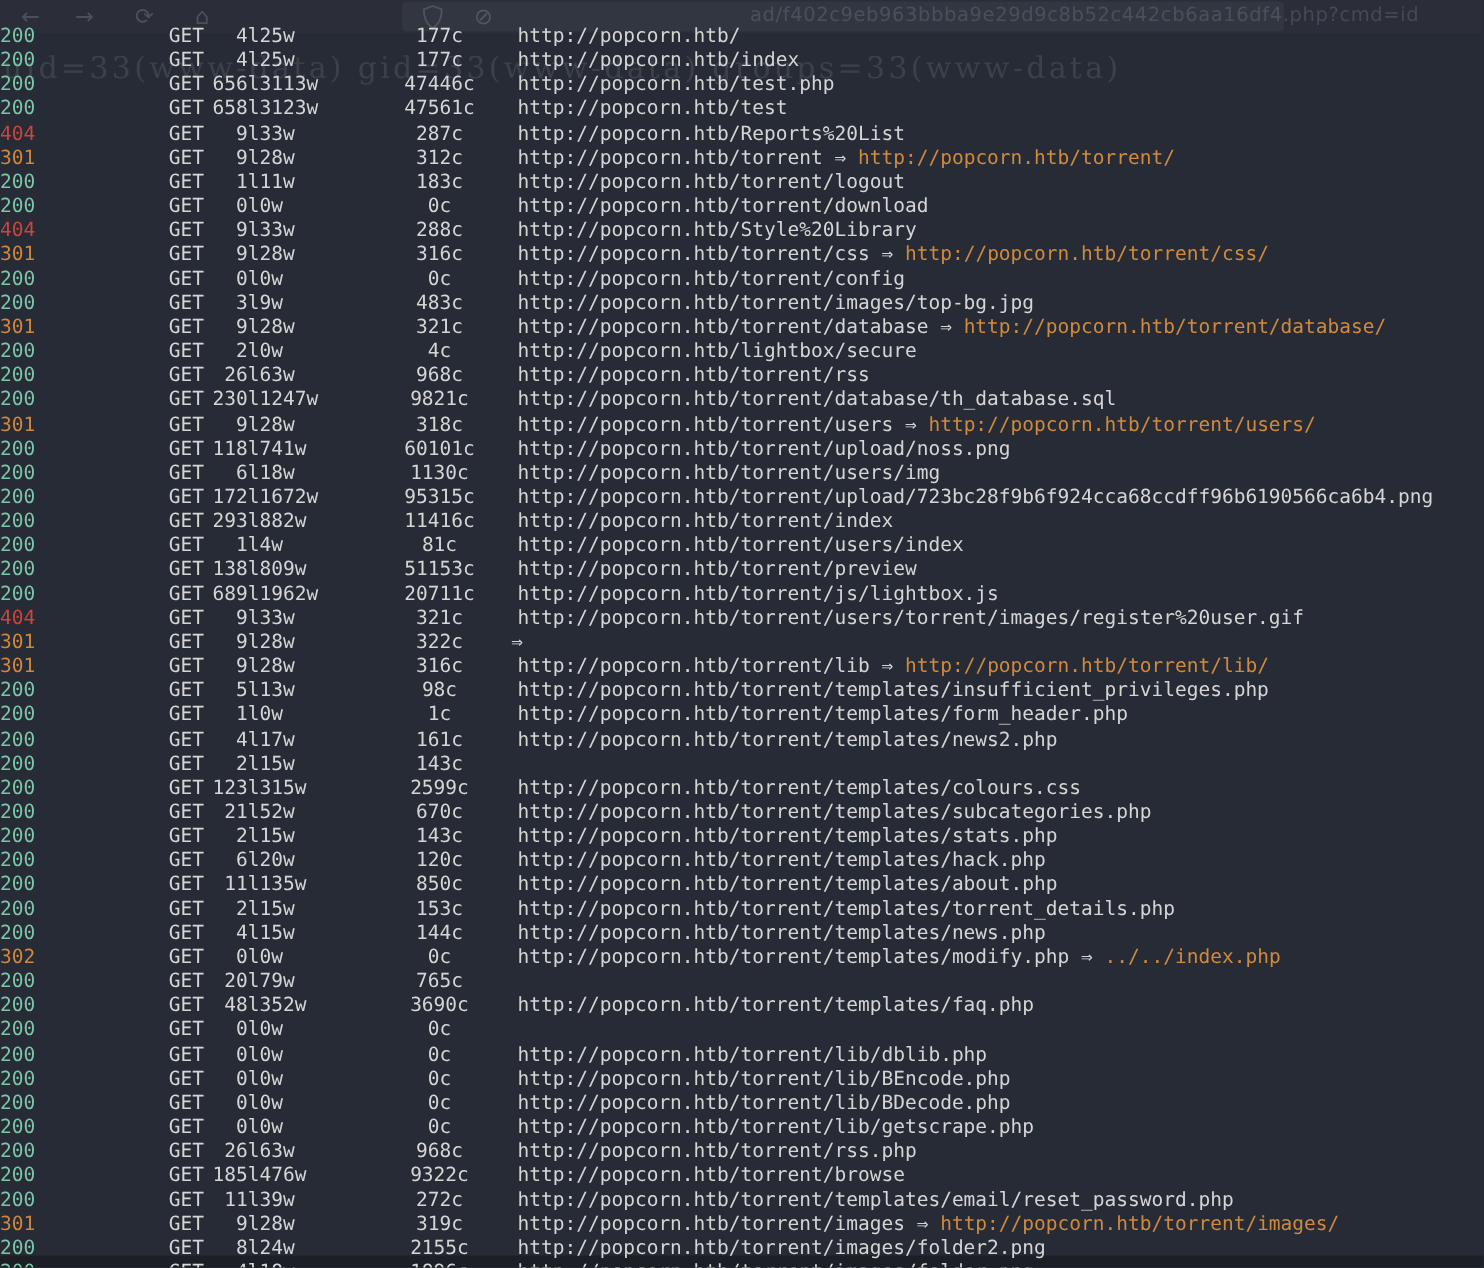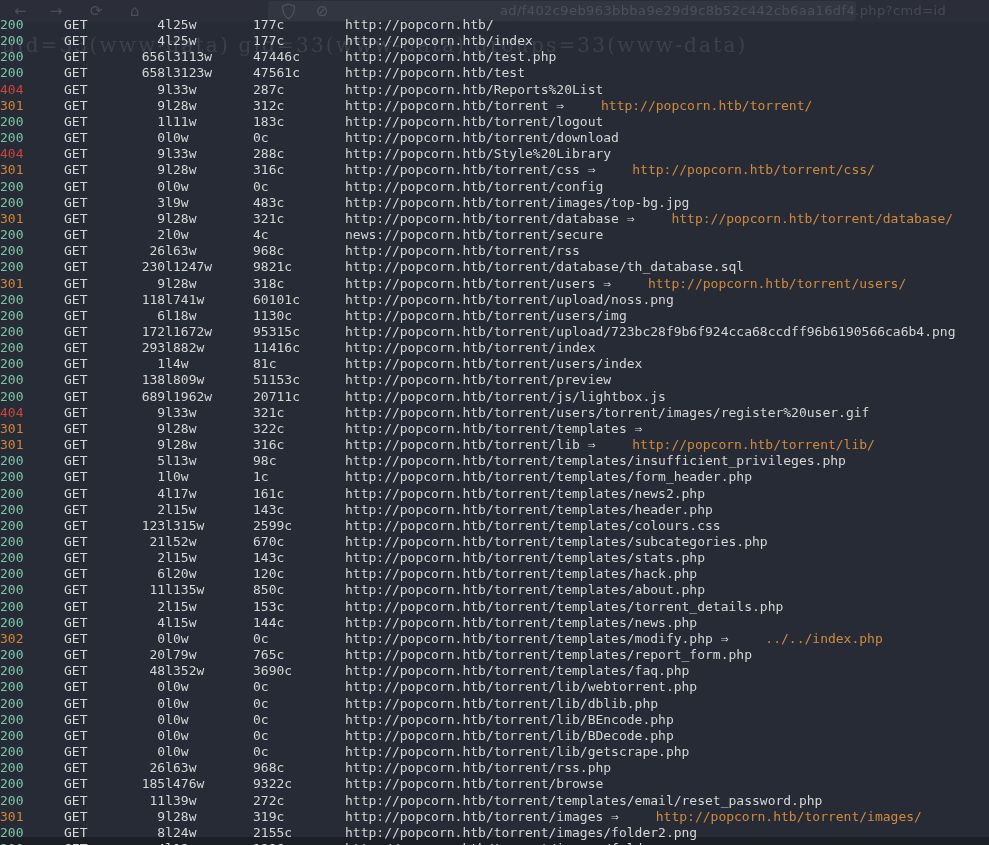--- a/index.html
+++ b/index.html
@@ -32,27 +32,27 @@
   .bottom-strip{position:absolute;left:0;top:837px;width:989px;height:8px;
     background:rgba(0,0,0,0.28);}
   
   .term{position:absolute;left:0;top:3px;z-index:1;width:989px;
     font-size:13px;line-height:16.17px;color:var(--text);}
   .row{display:flex;white-space:pre;height:16.17px;align-items:baseline;}
   .c-st{width:64px;flex:none;margin-top:14px;}
   .st-2{color:var(--status-200);}
   .st-3{color:var(--status-301);}
   .st-4{color:var(--status-404);}
-  .c-m{width:72px;flex:none;}
+  .c-m{width:72px;flex:none;text-align:right;}
   .c-l{width:37px;flex:none;text-align:right;}
   .c-w{width:80px;flex:none;}
-  .c-c{width:80px;flex:none;text-align:left;}
+  .c-c{width:80px;flex:none;text-align:center;}
   .c-u{padding-left:12px;flex:none;text-align:center;}
   .arrow{flex:none;color:var(--text);}
-  .redir{flex:none;color:var(--redirect-url);margin-left:29px;}
+  .redir{flex:none;color:var(--redirect-url);}
 </style>
 </head>
 <body>
 
 <div class="bg-layer">
   <div class="toolbar-tint"></div>
   <div class="address-bar"></div>
   <div id="ghost-icons">
       <span class="bicon" style="left: 14px;">←</span>
       <span class="bicon" style="left: 50px;">→</span>
@@ -75,49 +75,49 @@
     <div class="row"><span class="c-st st-2">200</span><span class="c-m">GET</span><span class="c-l">658l</span><span class="c-w">3123w</span><span class="c-c">47561c</span><span class="c-u">http://popcorn.htb/test</span></div>
     <div class="row"><span class="c-st st-4">404</span><span class="c-m">GET</span><span class="c-l">9l</span><span class="c-w">33w</span><span class="c-c">287c</span><span class="c-u">http://popcorn.htb/Reports%20List</span></div>
     <div class="row"><span class="c-st st-3">301</span><span class="c-m">GET</span><span class="c-l">9l</span><span class="c-w">28w</span><span class="c-c">312c</span><span class="c-u">http://popcorn.htb/torrent</span><span class="arrow"> ⇒ </span><span class="redir">http://popcorn.htb/torrent/</span></div>
     <div class="row"><span class="c-st st-2">200</span><span class="c-m">GET</span><span class="c-l">1l</span><span class="c-w">11w</span><span class="c-c">183c</span><span class="c-u">http://popcorn.htb/torrent/logout</span></div>
     <div class="row"><span class="c-st st-2">200</span><span class="c-m">GET</span><span class="c-l">0l</span><span class="c-w">0w</span><span class="c-c">0c</span><span class="c-u">http://popcorn.htb/torrent/download</span></div>
     <div class="row"><span class="c-st st-4">404</span><span class="c-m">GET</span><span class="c-l">9l</span><span class="c-w">33w</span><span class="c-c">288c</span><span class="c-u">http://popcorn.htb/Style%20Library</span></div>
     <div class="row"><span class="c-st st-3">301</span><span class="c-m">GET</span><span class="c-l">9l</span><span class="c-w">28w</span><span class="c-c">316c</span><span class="c-u">http://popcorn.htb/torrent/css</span><span class="arrow"> ⇒ </span><span class="redir">http://popcorn.htb/torrent/css/</span></div>
     <div class="row"><span class="c-st st-2">200</span><span class="c-m">GET</span><span class="c-l">0l</span><span class="c-w">0w</span><span class="c-c">0c</span><span class="c-u">http://popcorn.htb/torrent/config</span></div>
     <div class="row"><span class="c-st st-2">200</span><span class="c-m">GET</span><span class="c-l">3l</span><span class="c-w">9w</span><span class="c-c">483c</span><span class="c-u">http://popcorn.htb/torrent/images/top-bg.jpg</span></div>
     <div class="row"><span class="c-st st-3">301</span><span class="c-m">GET</span><span class="c-l">9l</span><span class="c-w">28w</span><span class="c-c">321c</span><span class="c-u">http://popcorn.htb/torrent/database</span><span class="arrow"> ⇒ </span><span class="redir">http://popcorn.htb/torrent/database/</span></div>
-    <div class="row"><span class="c-st st-2">200</span><span class="c-m">GET</span><span class="c-l">2l</span><span class="c-w">0w</span><span class="c-c">4c</span><span class="c-u">news://popcorn.htb/torrent/secure</span></div>
+    <div class="row"><span class="c-st st-2">200</span><span class="c-m">GET</span><span class="c-l">2l</span><span class="c-w">0w</span><span class="c-c">4c</span><span class="c-u">http://popcorn.htb/lightbox/secure</span></div>
     <div class="row"><span class="c-st st-2">200</span><span class="c-m">GET</span><span class="c-l">26l</span><span class="c-w">63w</span><span class="c-c">968c</span><span class="c-u">http://popcorn.htb/torrent/rss</span></div>
     <div class="row"><span class="c-st st-2">200</span><span class="c-m">GET</span><span class="c-l">230l</span><span class="c-w">1247w</span><span class="c-c">9821c</span><span class="c-u">http://popcorn.htb/torrent/database/th_database.sql</span></div>
     <div class="row"><span class="c-st st-3">301</span><span class="c-m">GET</span><span class="c-l">9l</span><span class="c-w">28w</span><span class="c-c">318c</span><span class="c-u">http://popcorn.htb/torrent/users</span><span class="arrow"> ⇒ </span><span class="redir">http://popcorn.htb/torrent/users/</span></div>
     <div class="row"><span class="c-st st-2">200</span><span class="c-m">GET</span><span class="c-l">118l</span><span class="c-w">741w</span><span class="c-c">60101c</span><span class="c-u">http://popcorn.htb/torrent/upload/noss.png</span></div>
     <div class="row"><span class="c-st st-2">200</span><span class="c-m">GET</span><span class="c-l">6l</span><span class="c-w">18w</span><span class="c-c">1130c</span><span class="c-u">http://popcorn.htb/torrent/users/img</span></div>
     <div class="row"><span class="c-st st-2">200</span><span class="c-m">GET</span><span class="c-l">172l</span><span class="c-w">1672w</span><span class="c-c">95315c</span><span class="c-u">http://popcorn.htb/torrent/upload/723bc28f9b6f924cca68ccdff96b6190566ca6b4.png</span></div>
     <div class="row"><span class="c-st st-2">200</span><span class="c-m">GET</span><span class="c-l">293l</span><span class="c-w">882w</span><span class="c-c">11416c</span><span class="c-u">http://popcorn.htb/torrent/index</span></div>
     <div class="row"><span class="c-st st-2">200</span><span class="c-m">GET</span><span class="c-l">1l</span><span class="c-w">4w</span><span class="c-c">81c</span><span class="c-u">http://popcorn.htb/torrent/users/index</span></div>
     <div class="row"><span class="c-st st-2">200</span><span class="c-m">GET</span><span class="c-l">138l</span><span class="c-w">809w</span><span class="c-c">51153c</span><span class="c-u">http://popcorn.htb/torrent/preview</span></div>
     <div class="row"><span class="c-st st-2">200</span><span class="c-m">GET</span><span class="c-l">689l</span><span class="c-w">1962w</span><span class="c-c">20711c</span><span class="c-u">http://popcorn.htb/torrent/js/lightbox.js</span></div>
     <div class="row"><span class="c-st st-4">404</span><span class="c-m">GET</span><span class="c-l">9l</span><span class="c-w">33w</span><span class="c-c">321c</span><span class="c-u">http://popcorn.htb/torrent/users/torrent/images/register%20user.gif</span></div>
-    <div class="row"><span class="c-st st-3">301</span><span class="c-m">GET</span><span class="c-l">9l</span><span class="c-w">28w</span><span class="c-c">322c</span><span class="c-u">http://popcorn.htb/torrent/templates</span><span class="arrow"> ⇒ </span></div>
+    <div class="row"><span class="c-st st-3">301</span><span class="c-m">GET</span><span class="c-l">9l</span><span class="c-w">28w</span><span class="c-c">322c</span><span class="arrow"> ⇒ </span></div>
     <div class="row"><span class="c-st st-3">301</span><span class="c-m">GET</span><span class="c-l">9l</span><span class="c-w">28w</span><span class="c-c">316c</span><span class="c-u">http://popcorn.htb/torrent/lib</span><span class="arrow"> ⇒ </span><span class="redir">http://popcorn.htb/torrent/lib/</span></div>
     <div class="row"><span class="c-st st-2">200</span><span class="c-m">GET</span><span class="c-l">5l</span><span class="c-w">13w</span><span class="c-c">98c</span><span class="c-u">http://popcorn.htb/torrent/templates/insufficient_privileges.php</span></div>
     <div class="row"><span class="c-st st-2">200</span><span class="c-m">GET</span><span class="c-l">1l</span><span class="c-w">0w</span><span class="c-c">1c</span><span class="c-u">http://popcorn.htb/torrent/templates/form_header.php</span></div>
     <div class="row"><span class="c-st st-2">200</span><span class="c-m">GET</span><span class="c-l">4l</span><span class="c-w">17w</span><span class="c-c">161c</span><span class="c-u">http://popcorn.htb/torrent/templates/news2.php</span></div>
-    <div class="row"><span class="c-st st-2">200</span><span class="c-m">GET</span><span class="c-l">2l</span><span class="c-w">15w</span><span class="c-c">143c</span><span class="c-u">http://popcorn.htb/torrent/templates/header.php</span></div>
+    <div class="row"><span class="c-st st-2">200</span><span class="c-m">GET</span><span class="c-l">2l</span><span class="c-w">15w</span><span class="c-c">143c</span></div>
     <div class="row"><span class="c-st st-2">200</span><span class="c-m">GET</span><span class="c-l">123l</span><span class="c-w">315w</span><span class="c-c">2599c</span><span class="c-u">http://popcorn.htb/torrent/templates/colours.css</span></div>
     <div class="row"><span class="c-st st-2">200</span><span class="c-m">GET</span><span class="c-l">21l</span><span class="c-w">52w</span><span class="c-c">670c</span><span class="c-u">http://popcorn.htb/torrent/templates/subcategories.php</span></div>
     <div class="row"><span class="c-st st-2">200</span><span class="c-m">GET</span><span class="c-l">2l</span><span class="c-w">15w</span><span class="c-c">143c</span><span class="c-u">http://popcorn.htb/torrent/templates/stats.php</span></div>
     <div class="row"><span class="c-st st-2">200</span><span class="c-m">GET</span><span class="c-l">6l</span><span class="c-w">20w</span><span class="c-c">120c</span><span class="c-u">http://popcorn.htb/torrent/templates/hack.php</span></div>
     <div class="row"><span class="c-st st-2">200</span><span class="c-m">GET</span><span class="c-l">11l</span><span class="c-w">135w</span><span class="c-c">850c</span><span class="c-u">http://popcorn.htb/torrent/templates/about.php</span></div>
     <div class="row"><span class="c-st st-2">200</span><span class="c-m">GET</span><span class="c-l">2l</span><span class="c-w">15w</span><span class="c-c">153c</span><span class="c-u">http://popcorn.htb/torrent/templates/torrent_details.php</span></div>
     <div class="row"><span class="c-st st-2">200</span><span class="c-m">GET</span><span class="c-l">4l</span><span class="c-w">15w</span><span class="c-c">144c</span><span class="c-u">http://popcorn.htb/torrent/templates/news.php</span></div>
     <div class="row"><span class="c-st st-3">302</span><span class="c-m">GET</span><span class="c-l">0l</span><span class="c-w">0w</span><span class="c-c">0c</span><span class="c-u">http://popcorn.htb/torrent/templates/modify.php</span><span class="arrow"> ⇒ </span><span class="redir">../../index.php</span></div>
-    <div class="row"><span class="c-st st-2">200</span><span class="c-m">GET</span><span class="c-l">20l</span><span class="c-w">79w</span><span class="c-c">765c</span><span class="c-u">http://popcorn.htb/torrent/templates/report_form.php</span></div>
+    <div class="row"><span class="c-st st-2">200</span><span class="c-m">GET</span><span class="c-l">20l</span><span class="c-w">79w</span><span class="c-c">765c</span></div>
     <div class="row"><span class="c-st st-2">200</span><span class="c-m">GET</span><span class="c-l">48l</span><span class="c-w">352w</span><span class="c-c">3690c</span><span class="c-u">http://popcorn.htb/torrent/templates/faq.php</span></div>
-    <div class="row"><span class="c-st st-2">200</span><span class="c-m">GET</span><span class="c-l">0l</span><span class="c-w">0w</span><span class="c-c">0c</span><span class="c-u">http://popcorn.htb/torrent/lib/webtorrent.php</span></div>
+    <div class="row"><span class="c-st st-2">200</span><span class="c-m">GET</span><span class="c-l">0l</span><span class="c-w">0w</span><span class="c-c">0c</span></div>
     <div class="row"><span class="c-st st-2">200</span><span class="c-m">GET</span><span class="c-l">0l</span><span class="c-w">0w</span><span class="c-c">0c</span><span class="c-u">http://popcorn.htb/torrent/lib/dblib.php</span></div>
     <div class="row"><span class="c-st st-2">200</span><span class="c-m">GET</span><span class="c-l">0l</span><span class="c-w">0w</span><span class="c-c">0c</span><span class="c-u">http://popcorn.htb/torrent/lib/BEncode.php</span></div>
     <div class="row"><span class="c-st st-2">200</span><span class="c-m">GET</span><span class="c-l">0l</span><span class="c-w">0w</span><span class="c-c">0c</span><span class="c-u">http://popcorn.htb/torrent/lib/BDecode.php</span></div>
     <div class="row"><span class="c-st st-2">200</span><span class="c-m">GET</span><span class="c-l">0l</span><span class="c-w">0w</span><span class="c-c">0c</span><span class="c-u">http://popcorn.htb/torrent/lib/getscrape.php</span></div>
     <div class="row"><span class="c-st st-2">200</span><span class="c-m">GET</span><span class="c-l">26l</span><span class="c-w">63w</span><span class="c-c">968c</span><span class="c-u">http://popcorn.htb/torrent/rss.php</span></div>
     <div class="row"><span class="c-st st-2">200</span><span class="c-m">GET</span><span class="c-l">185l</span><span class="c-w">476w</span><span class="c-c">9322c</span><span class="c-u">http://popcorn.htb/torrent/browse</span></div>
     <div class="row"><span class="c-st st-2">200</span><span class="c-m">GET</span><span class="c-l">11l</span><span class="c-w">39w</span><span class="c-c">272c</span><span class="c-u">http://popcorn.htb/torrent/templates/email/reset_password.php</span></div>
     <div class="row"><span class="c-st st-3">301</span><span class="c-m">GET</span><span class="c-l">9l</span><span class="c-w">28w</span><span class="c-c">319c</span><span class="c-u">http://popcorn.htb/torrent/images</span><span class="arrow"> ⇒ </span><span class="redir">http://popcorn.htb/torrent/images/</span></div>
     <div class="row"><span class="c-st st-2">200</span><span class="c-m">GET</span><span class="c-l">8l</span><span class="c-w">24w</span><span class="c-c">2155c</span><span class="c-u">http://popcorn.htb/torrent/images/folder2.png</span></div>
     <div class="row"><span class="c-st st-2">200</span><span class="c-m">GET</span><span class="c-l">4l</span><span class="c-w">18w</span><span class="c-c">1896c</span><span class="c-u">http://popcorn.htb/torrent/images/folder.png</span></div>

